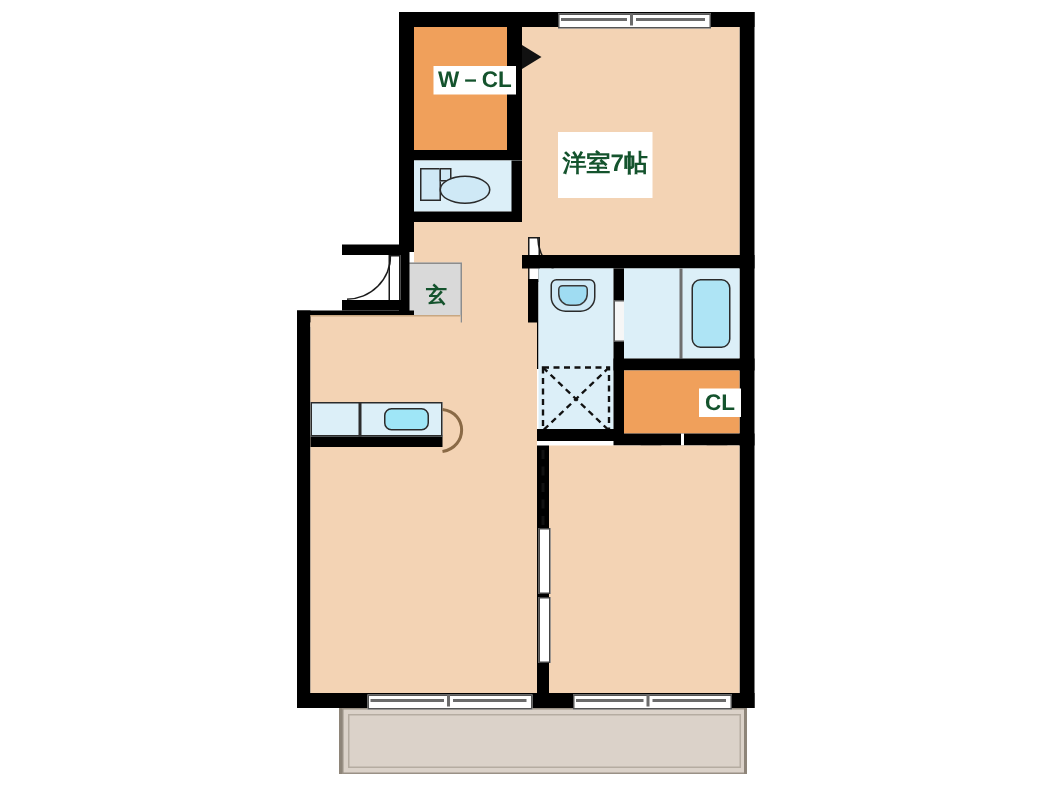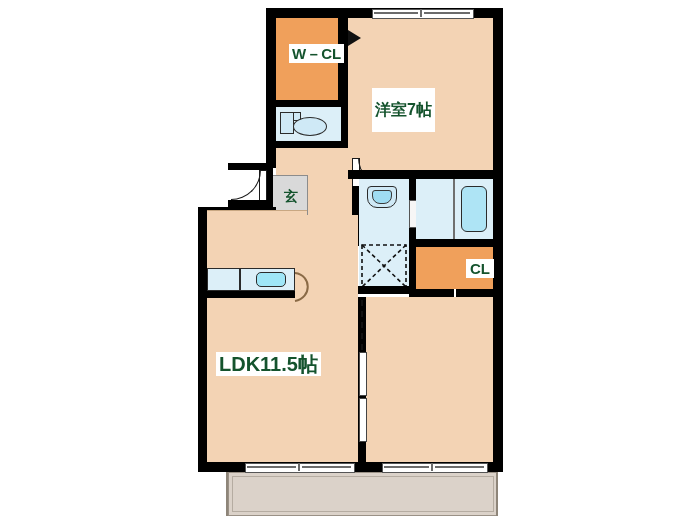--- a/index.html
+++ b/index.html
@@ -146,21 +146,20 @@
 
   <div class="abs floor" style="left:366px;top:297px;width:127px;height:165px;"></div>
 
   <div class="abs wall" style="left:198px;top:207px;width:78px;height:8px;"></div>
   <div class="abs wall" style="left:198px;top:207px;width:9px;height:255px;"></div>
   <div class="abs wall" style="left:198px;top:462px;width:305px;height:10px;"></div>
   <div class="abs wall" style="left:306px;top:237px;width:52px;height:8px;"></div>
 
   <div class="abs floor" style="left:207px;top:215px;width:151px;height:247px;"></div>
   <div class="abs floor" style="left:312px;top:245px;width:46px;height:40px;"></div>
-  <div class="lbl lbl-ldk" style="left:216px;top:352px;">LDK11.5帖</div>
 
   <div class="abs floor" style="left:207px;top:210px;width:100px;height:8px;border-top:1px solid #c8a782;"></div>
 
   <div class="abs wall" style="left:207px;top:290px;width:88px;height:8px;"></div>
   <div class="fx blue outline" style="left:207px;top:268px;width:88px;height:23px;"></div>
   <div class="abs" style="left:239px;top:268px;width:2px;height:23px;background:#2b2b2b;"></div>
   <div class="fx outline" style="left:256px;top:272px;width:30px;height:15px;border-radius:5px;background:#9fe6f7;"></div>
 
   <svg width="22" height="32" style="position:absolute;left:294px;top:272px;">
     <path d="M1,1 C18,3 18,26 1,29" fill="none" stroke="#8a6a46" stroke-width="2"></path>

